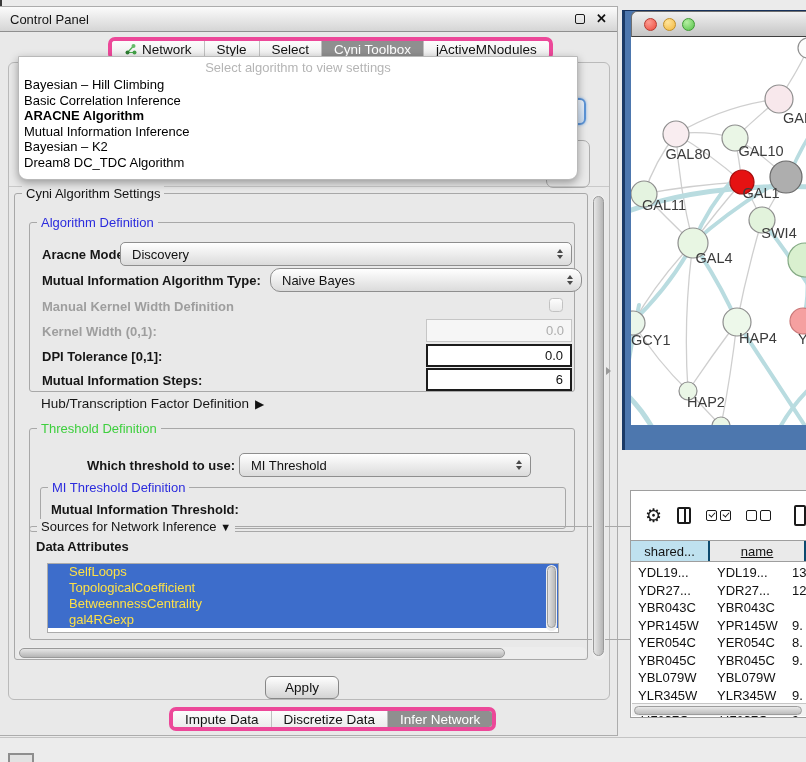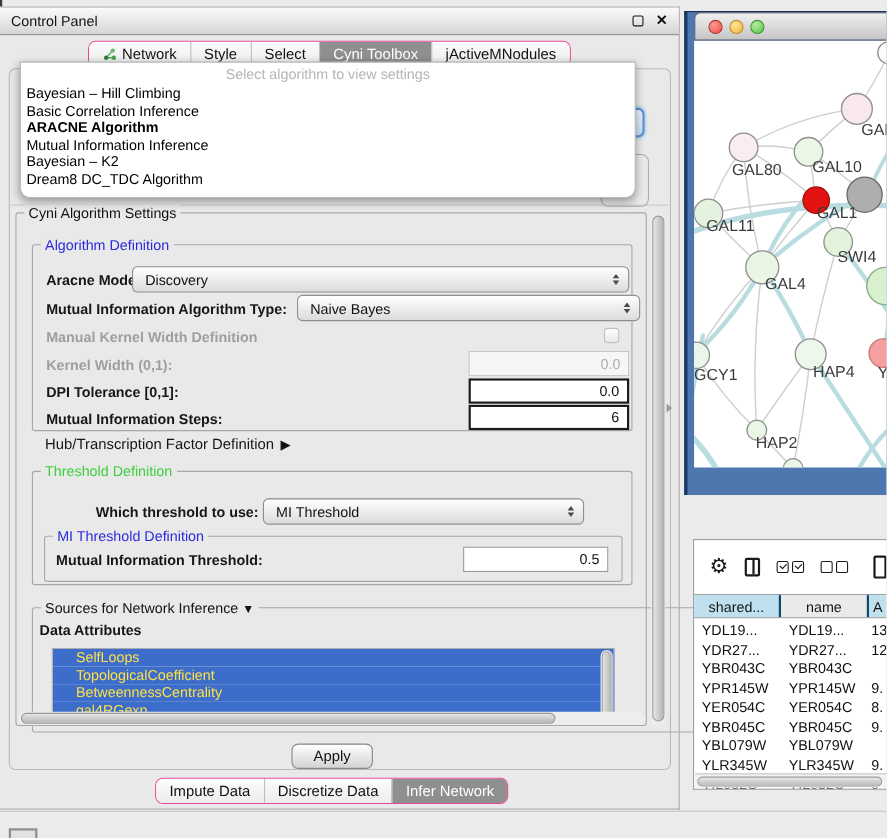--- a/index.html
+++ b/index.html
@@ -11,22 +11,22 @@
   .control-panel { position:absolute; left:0; top:6px; width:618px; height:730px;
     background:#E9E9E9; border:1px solid #ACACAC; border-left:none; }
   .cp-titlebar { height:25px; background:linear-gradient(#FBFBFB,#D5D5D5);
     border-bottom:1px solid #8F8F8F; display:flex; align-items:center; padding:0 10px; }
   .cp-title { font-size:13px; color:#141414; }
   .win-float { margin-left:auto; width:10px; height:10px; border:1.6px solid #1A1A1A; border-radius:2px; }
   .win-close { margin-left:11px; font-size:13px; font-weight:bold; color:#111; line-height:10px; }
   .cp-body { position:relative; width:100%; height:703px; }
 
   
-  .tabbar { position:absolute; display:flex; border:1px solid #ec4899; border-radius:7px;
-    overflow:hidden; background:#F3F3F3; height:24px; }
+  .tabbar { position:absolute; display:flex; border:4px solid #ec4899; border-radius:7px;
+    overflow:hidden; background:#F3F3F3; height:24px;margin-left:28px; }
   #top-tabs { left:80px; top:5px; }
   .tab { display:flex; align-items:center; gap:5px; padding:0 12px; font-size:13.5px; color:#111;
     border-left:1px solid #BFBFBF; background:linear-gradient(#FCFCFC,#ECECEC); white-space:nowrap; }
   .tab:first-child { border-left:none; }
   .tab.selected { background:#8F8F8F; color:#FFFFFF; }
   .net-ico { width:13px; height:13px; }
 
   
   .inner-frame { position:absolute; left:8px; top:30px; width:602px; height:638px;
     border:1px solid #BABABA; border-radius:6px; }
@@ -125,21 +125,21 @@
   .mini { width:11px; height:11px; border:1.6px solid #1A1A1A; border-radius:2px; position:relative; }
   .mini.checked::after { content:""; position:absolute; left:2px; top:1.5px; width:5px; height:3px;
     border-left:1.6px solid #1A1A1A; border-bottom:1.6px solid #1A1A1A; transform:rotate(-48deg); }
   .doc-ico { width:15px; height:21px; border:2px solid #1A1A1A; border-radius:2px; margin-left:8px; }
 
   .tp-header { position:absolute; left:0; top:49px; right:0; height:22px; display:flex;
     border-top:1px solid #9E9E9E; border-bottom:1px solid #9E9E9E; }
   .th { font-size:13px; color:#141414; display:flex; align-items:center; justify-content:center;
     border-right:2px solid #0c4a6e; background:#EAEAEA; overflow:hidden; }
   .th.hl { background:#BFE1EF; }
-  .th.c1 { width:79px; } .th.c2 { width:80px; } .th.c3 { flex:1; border-right:none; }
+  .th.c1 { width:79px; } .th.c2 { width:96px;text-decoration:underline; } .th.c3 { flex:1; border-right:none; }
 
   .tp-rows { position:absolute; left:0; top:73px; right:0; bottom:0; overflow:hidden; }
   .tr { display:flex; height:17.5px; }
   .td { font-size:13px; color:#111; line-height:17.5px; white-space:nowrap; overflow:hidden; }
   .td.c1 { width:79px; padding-left:7px; }
   .td.c2 { width:80px; padding-left:7px; }
   .td.c3 { flex:1; text-align:left; padding-left:2px; }
   .tp-hscroll { position:absolute; left:1px; right:0; top:212px; height:13px; background:#F2F2F2; border-top:1px solid #C6C6C6; }
   .tp-hscroll .thumb { position:absolute; left:2px; top:1.5px; height:9px; width:168px;
     background:linear-gradient(#E8E8E8,#BCBCBC); border:1px solid #9C9C9C; border-radius:5px; }
@@ -218,21 +218,21 @@
           <span class="lbl" style="left:12px; top:24px;">Aracne Mode:</span>
           <div class="combo" style="left:90px; top:19px; width:452px;">
             <span>Discovery</span>
             <span class="arrows">
                 <span class="tri-up"></span>
                 <span class="tri-down"></span>
               </span>
           </div>
 
           <span class="lbl" style="left:12px; top:50px;">Mutual Information Algorithm Type:</span>
-          <div class="combo" style="left:240px; top:45px; width:312px;">
+          <div class="combo" style="left:240px; top:45px; width:312px;border-radius:10px;">
             <span>Naive Bayes</span>
             <span class="arrows">
                 <span class="tri-up"></span>
                 <span class="tri-down"></span>
               </span>
           </div>
 
           <span class="lbl gray" style="left:12px; top:76px;">Manual Kernel Width Definition</span>
           <span class="chk" style="left:519px; top:75px;"></span>
 
@@ -264,27 +264,24 @@
             <span>MI Threshold</span>
             <span class="arrows">
                 <span class="tri-up"></span>
                 <span class="tri-down"></span>
               </span>
           </div>
 
           <div class="grp" style="left:10px; top:58px; width:526px; height:42px;">
             <span class="legend blue">MI Threshold Definition</span>
             <span class="lbl" style="left:10px; top:14px;">Mutual Information Threshold:</span>
-            <div class="num-input normal" style="left:380px; top:9px; width:132px;">
-              <span>0.5</span>
-            </div>
-          </div>
-        </div>
-
-        <div class="grp" style="left:14px; top:358px; width:614px; height:114px;">
+          </div>
+        </div>
+
+        <div class="grp" style="left:14px; top:332px; width:614px; height:114px;">
           <span class="legend">
             <span>Sources for Network Inference</span>
             <span style="font-size:11px;">▼</span>
           </span>
           <span class="lbl" style="left:6px; top:12px;">Data Attributes</span>
           <div class="attr-list" style="left:17px; top:36px; width:512px; height:70px;">
             <div id="attr-list">
                 <div class="attr-item" style="background: rgb(61, 109, 203);">SelfLoops</div>
                 <div class="attr-item" style="background: rgb(61, 109, 203);">TopologicalCoefficient</div>
                 <div class="attr-item" style="background: rgb(61, 109, 203);">BetweennessCentrality</div>

